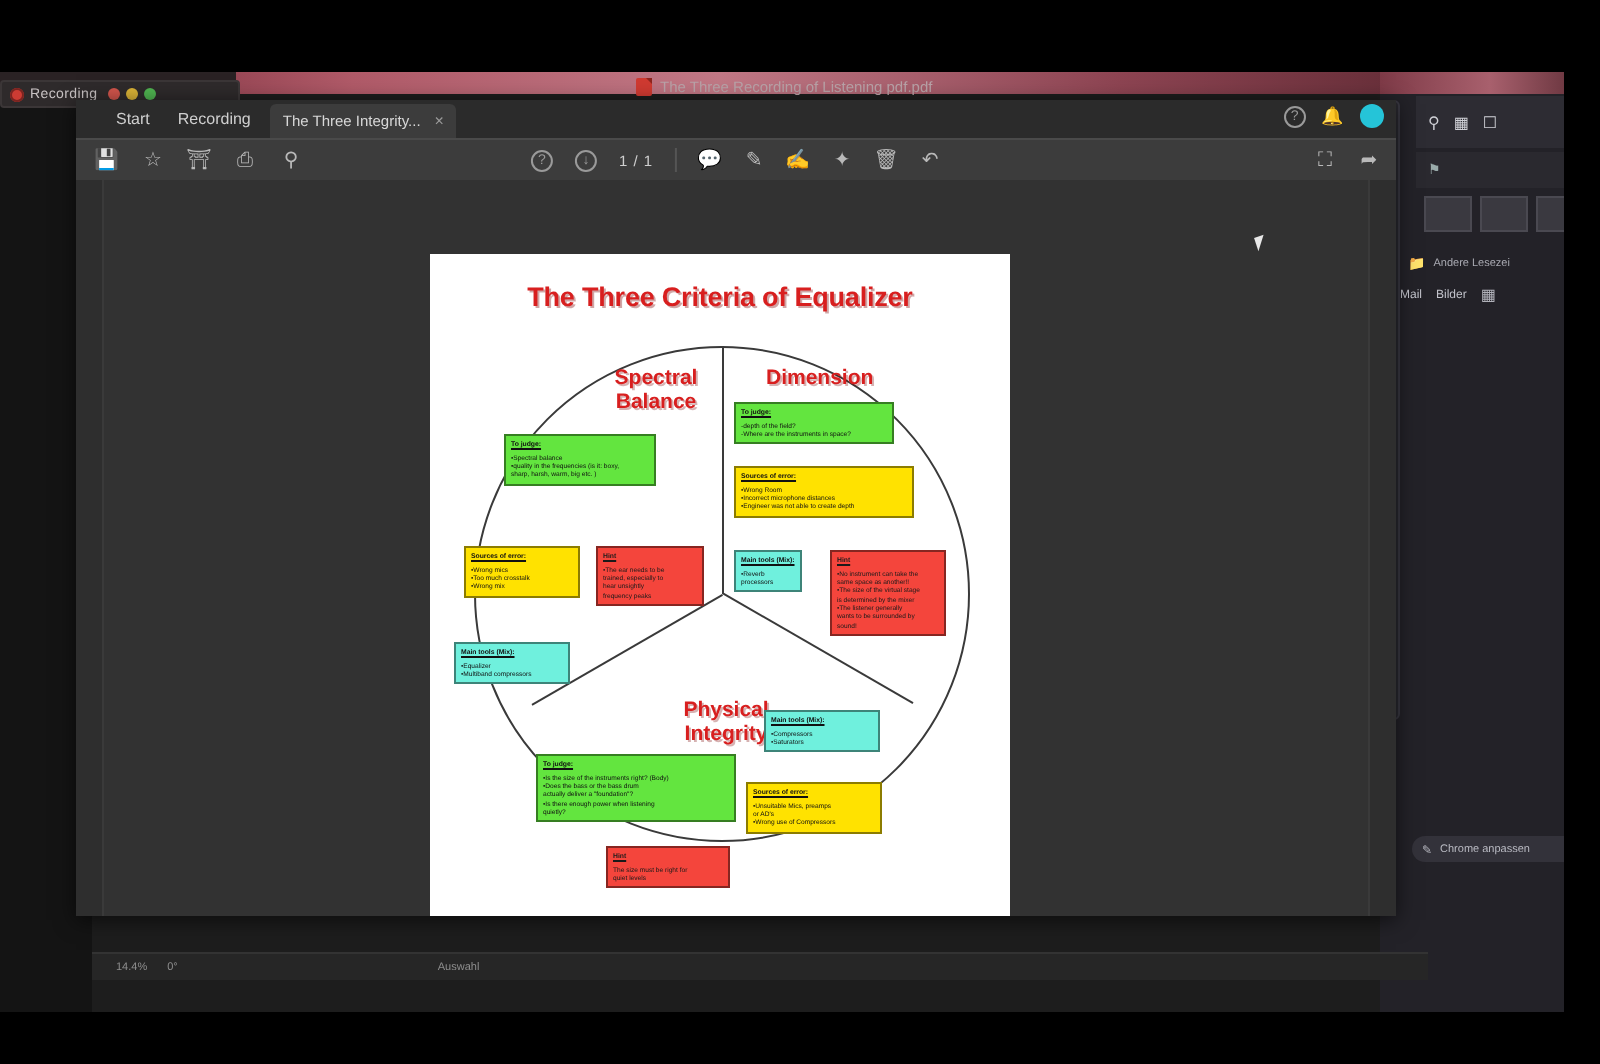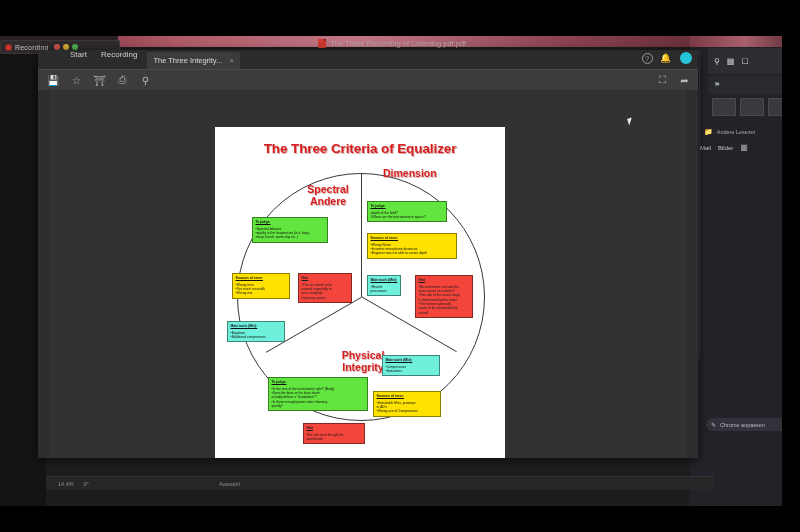--- a/index.html
+++ b/index.html
@@ -30,21 +30,21 @@
   .pdf-wintitle { position: absolute; left: 318px; top: 39px; display: flex; align-items: center; gap: 4px; }
   .pdf-wintitle .pdficon { width: 8px; height: 9px; background: #cf3a31; border-radius: 1px; position: relative; }
   .pdf-wintitle .pdficon::after { content:''; position:absolute; right:0; top:0; border-left:3px solid transparent; border-top:3px solid #8e241d; }
   .pdf-wintitle span { color: #b9a3a8; font-size: 7.5px; }
 
   
   .pdfwin { position: absolute; left: 38px; top: 50px; width: 660px; height: 408px; background: #2b2b2b;
       box-shadow: 0 2px 10px rgba(0,0,0,.6); }
   .pdf-tabbar { position: absolute; left: 0; top: 0; width: 100%; height: 19px; background: #2b2b2b;
       display: flex; align-items: flex-end; }
-  .pdf-menu { display: flex; align-items: flex-start; height: 19px; padding-left: 20px; gap: 14px; margin-left: 12px; }
+  .pdf-menu { display: flex; align-items: center; height: 19px; padding-left: 20px; gap: 14px; }
   .pdf-menu span { color: #cfcfcf; font-size: 8px; }
   .pdf-tab { margin-left: 10px; height: 17px; background: #3c3c3c; border-radius: 3px 3px 0 0;
       display: flex; align-items: center; padding: 0 6px; gap: 7px; }
   .pdf-tab span { color: #d8d8d8; font-size: 7.5px; }
   .pdf-tab .x { color: #9a9a9a; font-size: 8px; }
 
   .pdf-topright { position: absolute; right: 6px; top: 2px; display: flex; align-items: center; gap: 8px; }
   .ic-circle { width: 11px; height: 11px; border-radius: 50%; border: 1px solid #9a9a9a; color:#9a9a9a;
       font-size: 7px; display: flex; align-items: center; justify-content: center; }
   .bell { color: #b5b5b5; font-size: 9px; }
@@ -228,20 +228,32 @@
     </div>
 
     <div class="pdf-toolbar">
       <div class="tb-left">
         <span class="tbi">💾</span>
         <span class="tbi">☆</span>
         <span class="tbi">⛩</span>
         <span class="tbi">⎙</span>
         <span class="tbi">⚲</span>
       </div>
+      <div class="tb-center">
+        <span class="ic-circle">?</span>
+        <span class="ic-circle">↓</span>
+        <span class="pagecount">1 / 1</span>
+        <span class="tb-sep"></span>
+        <span class="tbi">💬</span>
+        <span class="tbi">✎</span>
+        <span class="tbi">✍</span>
+        <span class="tbi">✦</span>
+        <span class="tbi">🗑</span>
+        <span class="tbi">↶</span>
+      </div>
       <div class="tb-right">
         <span class="tbi">⛶</span>
         <span class="tbi">➦</span>
       </div>
     </div>
 
     <div class="pdf-canvas">
       <div class="pdf-sidepane"></div>
       <div class="pdf-rightpane"></div>
 
@@ -250,23 +262,23 @@
         <div class="doc-title">The Three Criteria of Equalizer</div>
 
         <div class="circle"></div>
 
         <div class="spoke" style="left:146px; top:46px; width:1px; height:124px;"></div>
         <div class="spoke" style="left:146px; top:170px; width:1px; height:110px; transform: rotate(-60deg);"></div>
         <div class="spoke" style="left:146px; top:170px; width:1px; height:110px; transform: rotate(60deg);"></div>
 
         <div class="sect-label" style="left:74px; top:56px; width:78px; text-align:center;">
           <div>Spectral</div>
-          <div>Andere</div>
-        </div>
-        <div class="sect-label" style="left:156px; top:40px;padding-left:12px;">
+          <div>Balance</div>
+        </div>
+        <div class="sect-label" style="left:156px; top:56px;padding-left:12px;">
           <div>Dimension</div>
         </div>
         <div class="sect-label" style="left:105px; top:222px; width:86px; text-align:center;">
           <div>Physical</div>
           <div>Integrity</div>
         </div>
 
         <div class="nbox green" style="left:37px; top:90px; width:76px;">
           <span class="hd">To judge:</span>
           <span class="li">•Spectral balance</span>

